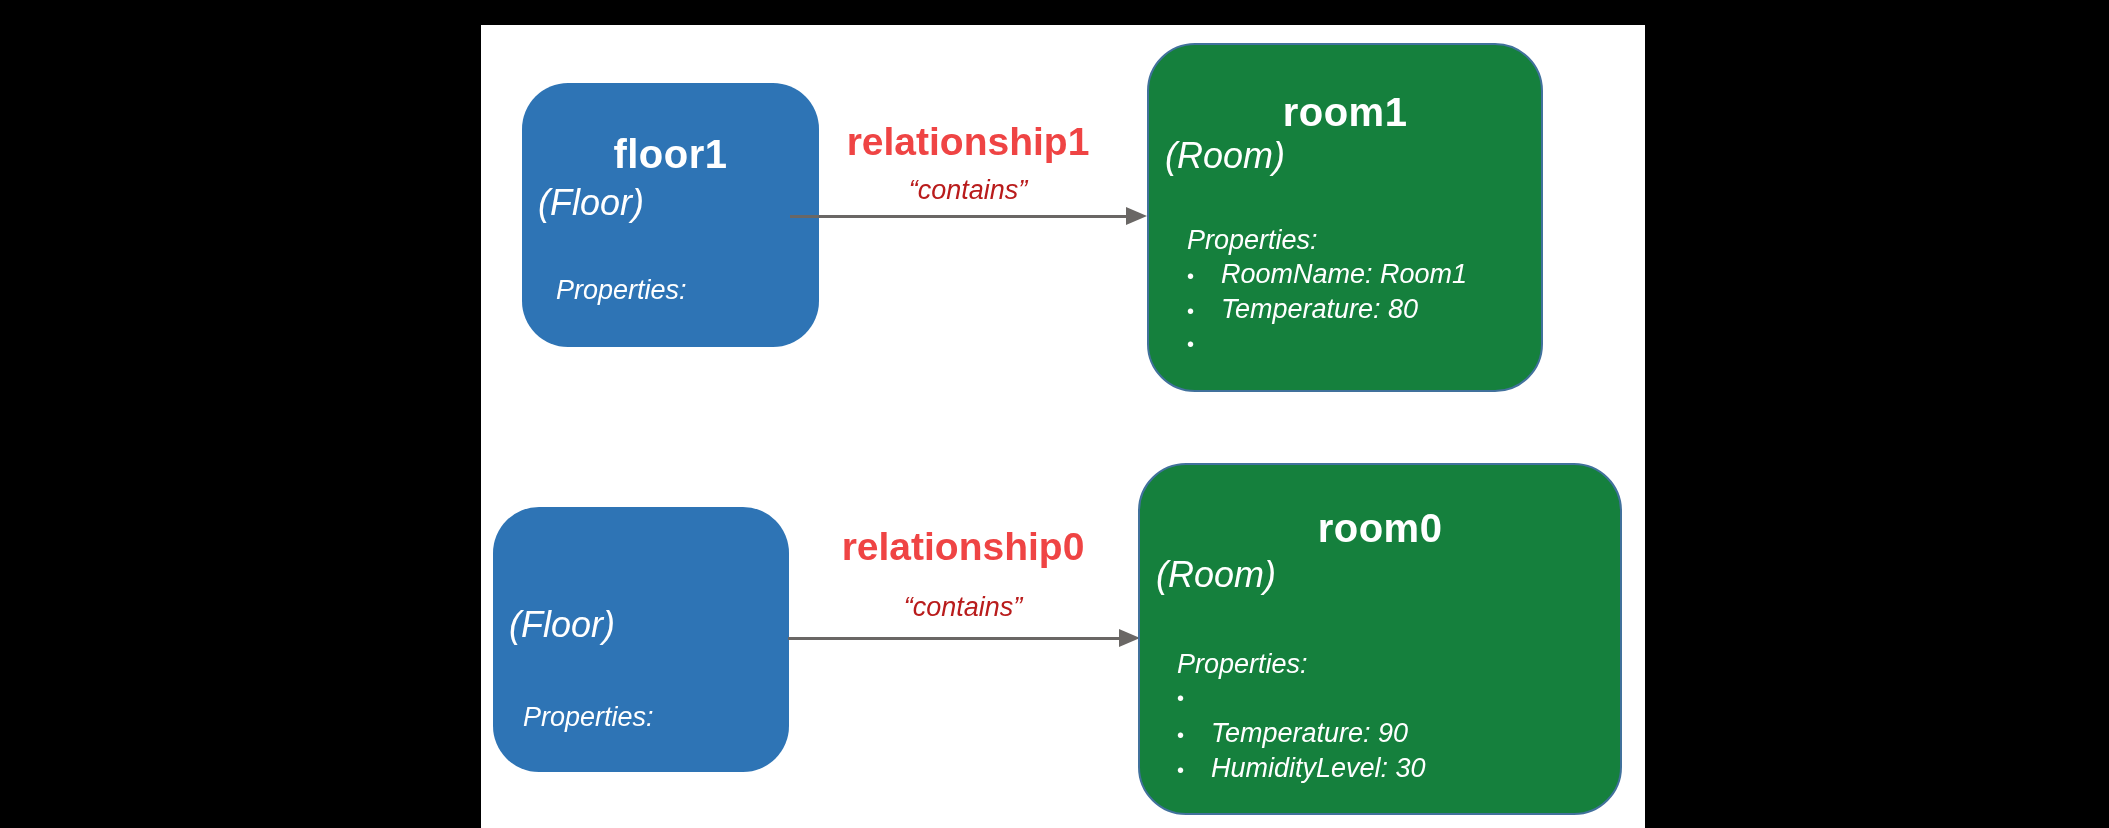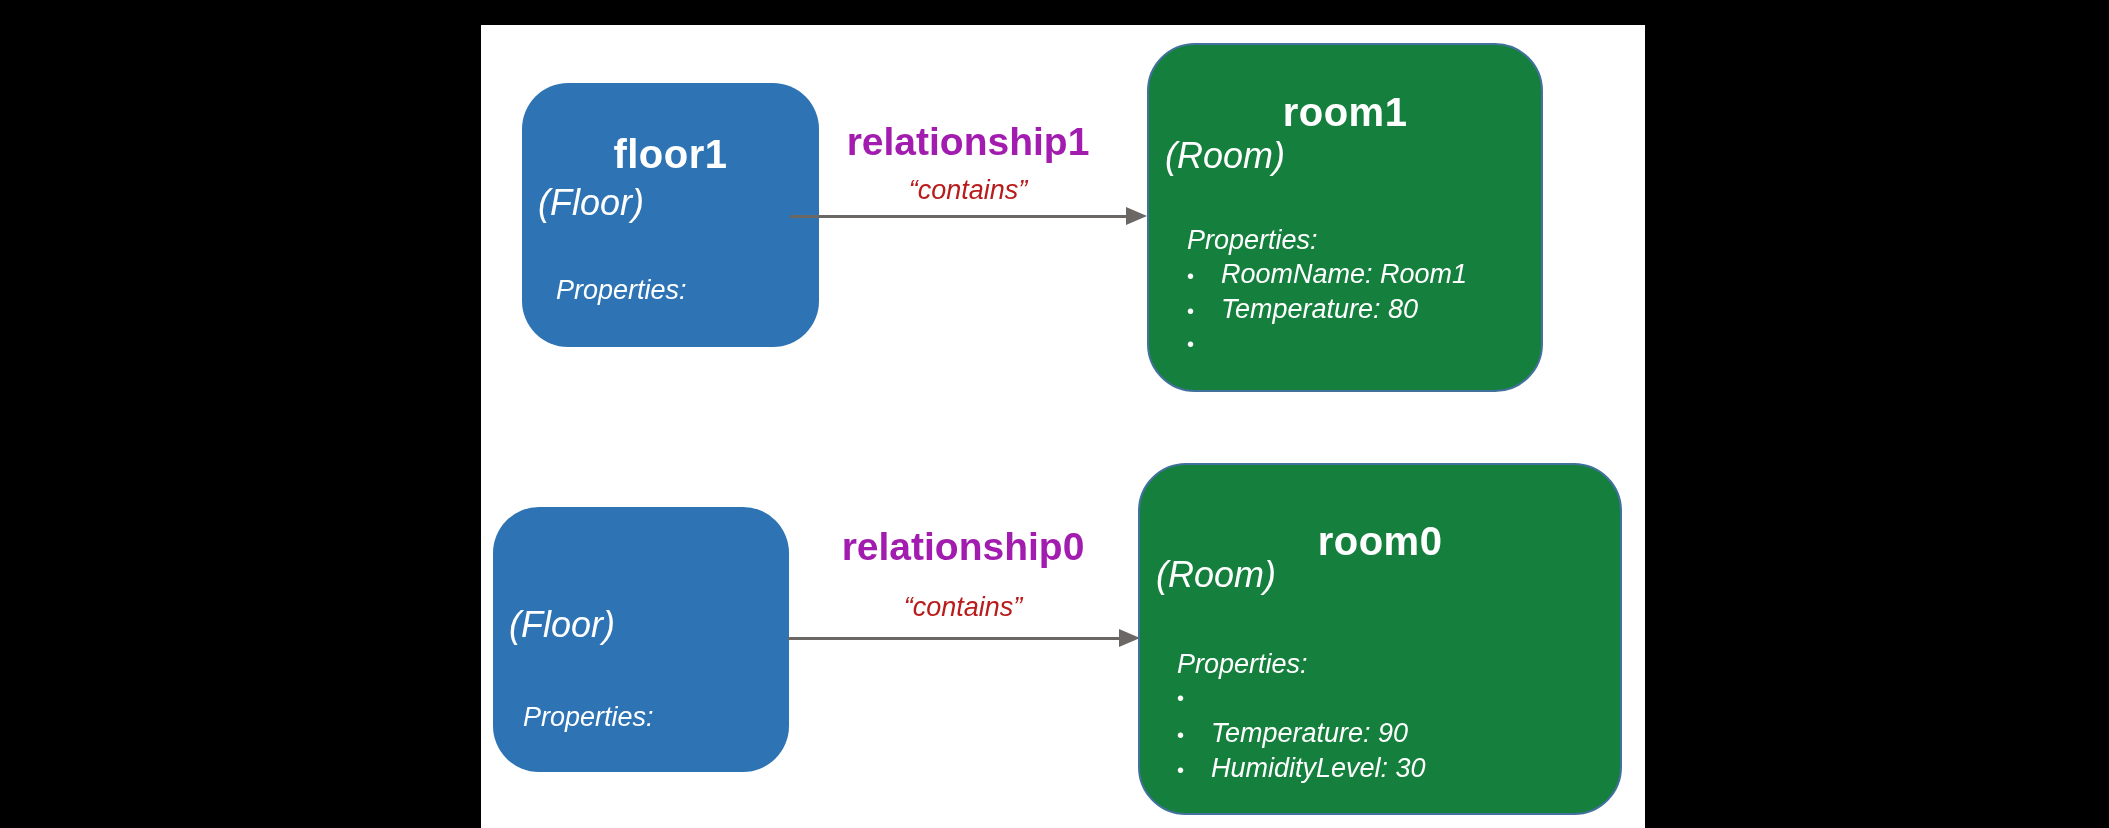--- a/index.html
+++ b/index.html
@@ -75,21 +75,21 @@
     font-size: 20px;
     font-style: normal;
   }
   
   .rel-label {
     position: absolute;
     width: 520px;
     text-align: center;
     font-size: 39px;
     font-weight: 700;
-    color: #a21caf;
+    color: #ef4444;
     line-height: 40px;
   }
   .rel-predicate {
     position: absolute;
     width: 520px;
     text-align: center;
     font-size: 27px;
     font-style: italic;
     color: #b91c1c;
     line-height: 28px;
@@ -125,21 +125,21 @@
   #room1 .node-title { top: 46px; }
   #room1 .node-type  { top: 92px; }
   #room1 .node-props { left: 38px; top: 178px; right: 14px; }
 
   #floor0 { left: 12px;  top: 482px; width: 296px; height: 265px; }
   #floor0 .node-title { top: 48px; }
   #floor0 .node-type  { top: 99px; }
   #floor0 .node-props { left: 30px; top: 193px; }
 
   #room0  { left: 657px; top: 438px; width: 484px; height: 352px; }
-  #room0 .node-title { top: 42px; margin-top: 13px; }
+  #room0 .node-title { top: 42px; }
   #room0 .node-type  { top: 91px; }
   #room0 .node-props { left: 37px; top: 182px; right: 14px; }
 
   
   #rel1-label     { left: 227px; top: 97px; }
   #rel1-predicate { left: 227px; top: 151px; }
   #rel1-arrow     { left: 309px; top: 182px; width: 357px; }
 
   #rel0-label     { left: 222px; top: 502px; }
   #rel0-predicate { left: 222px; top: 568px; }

